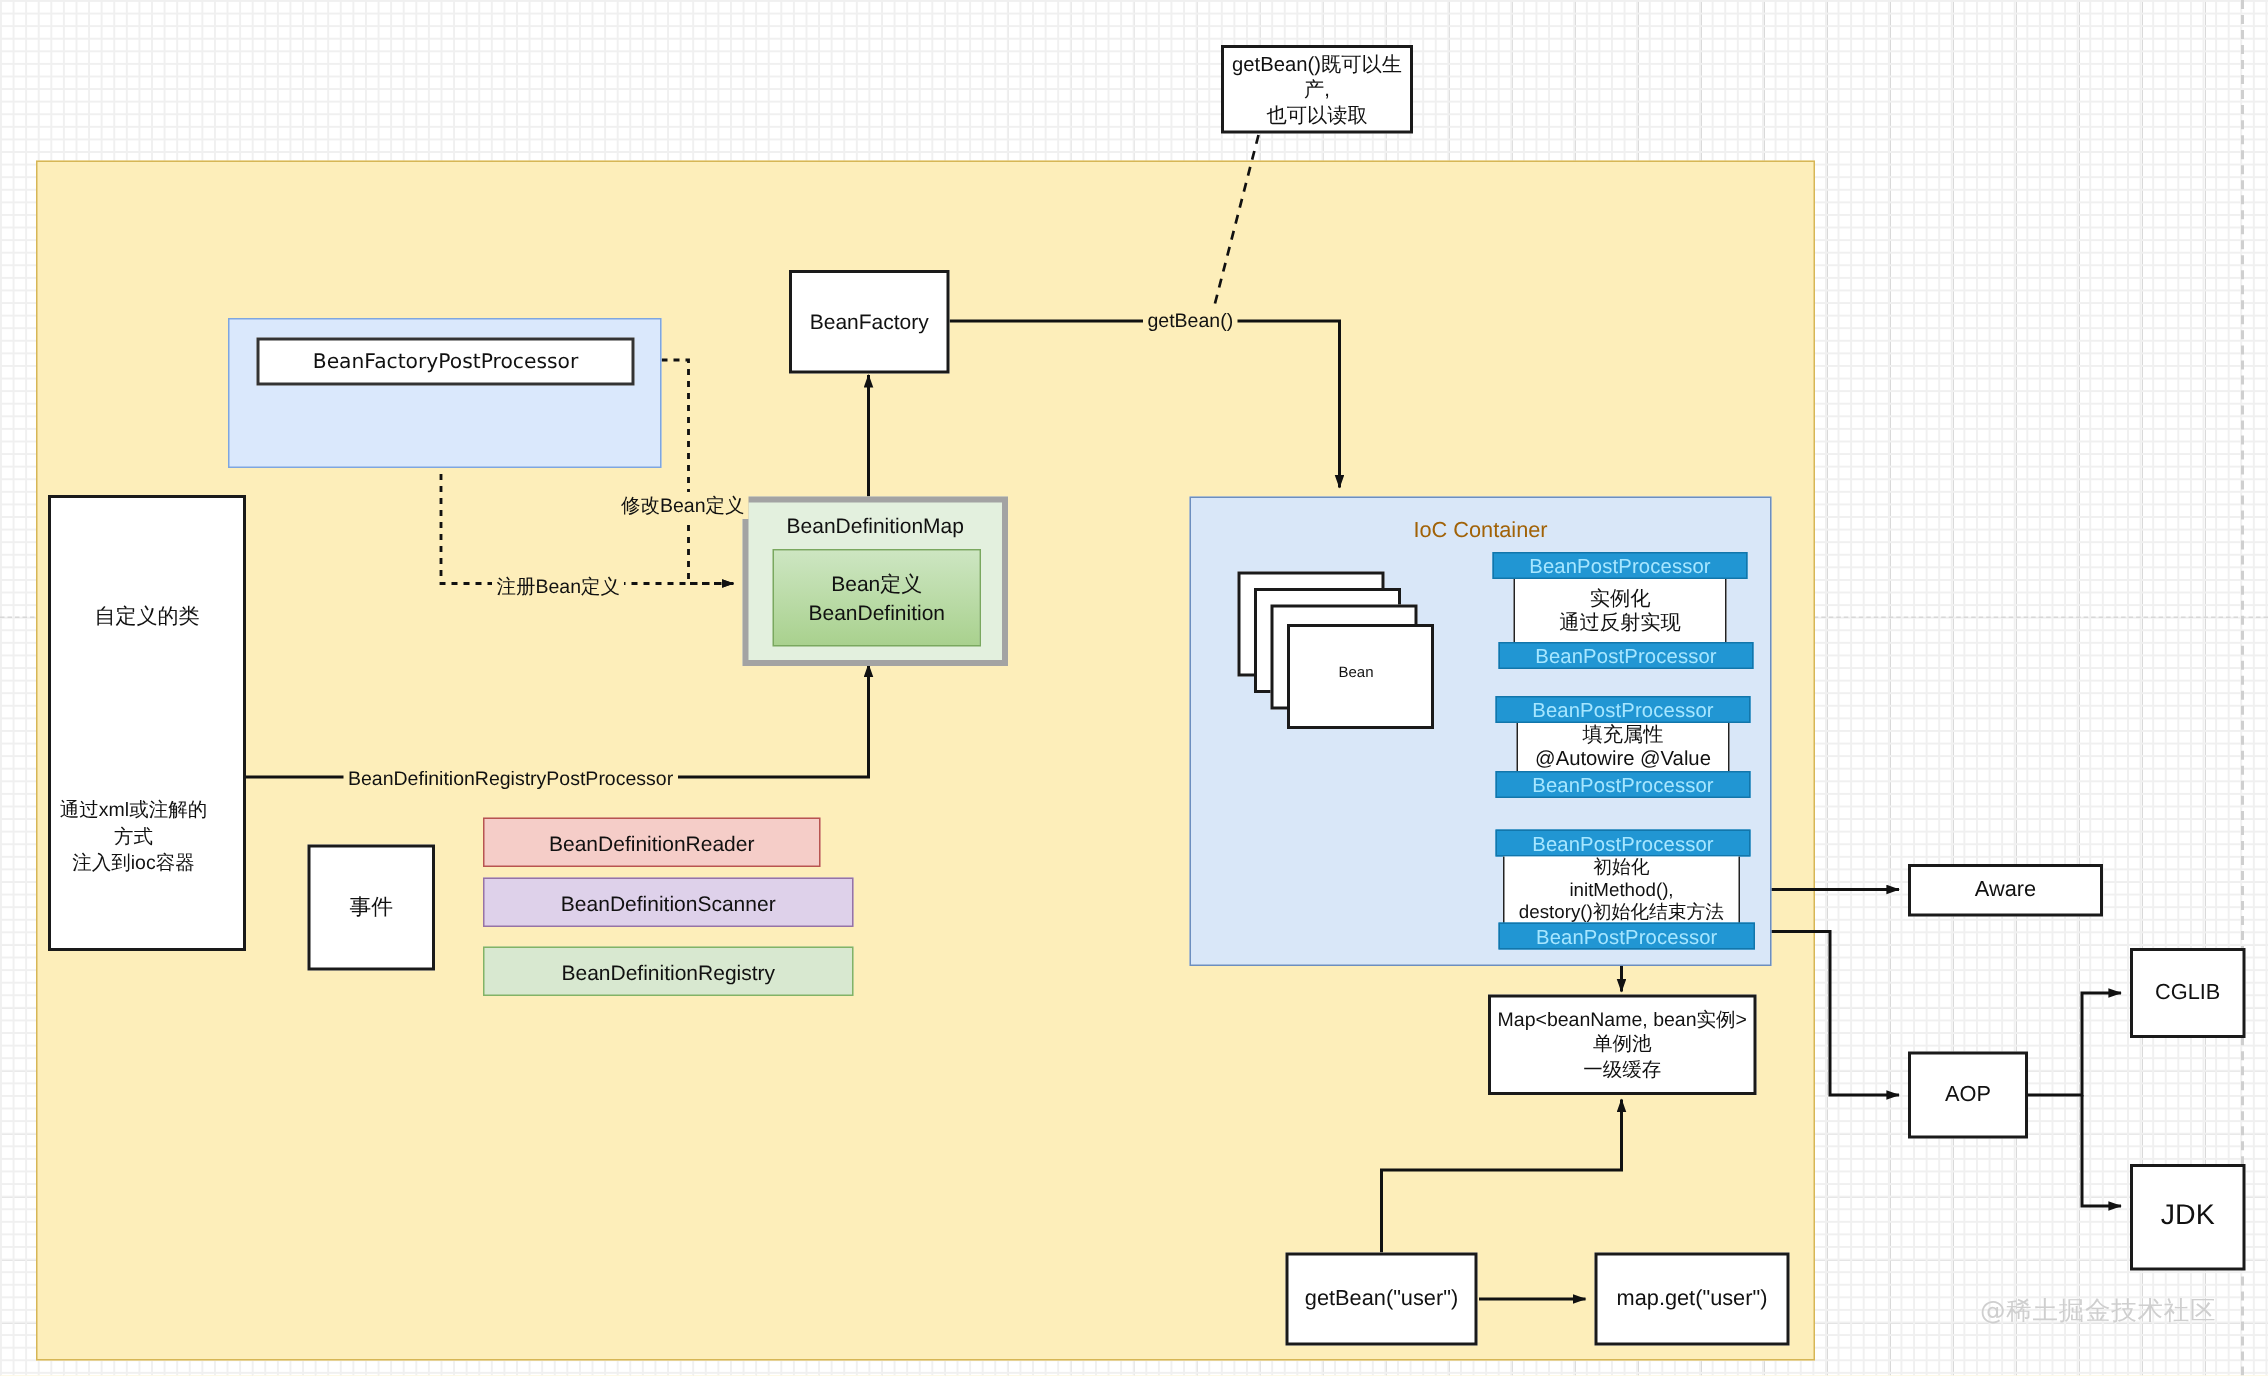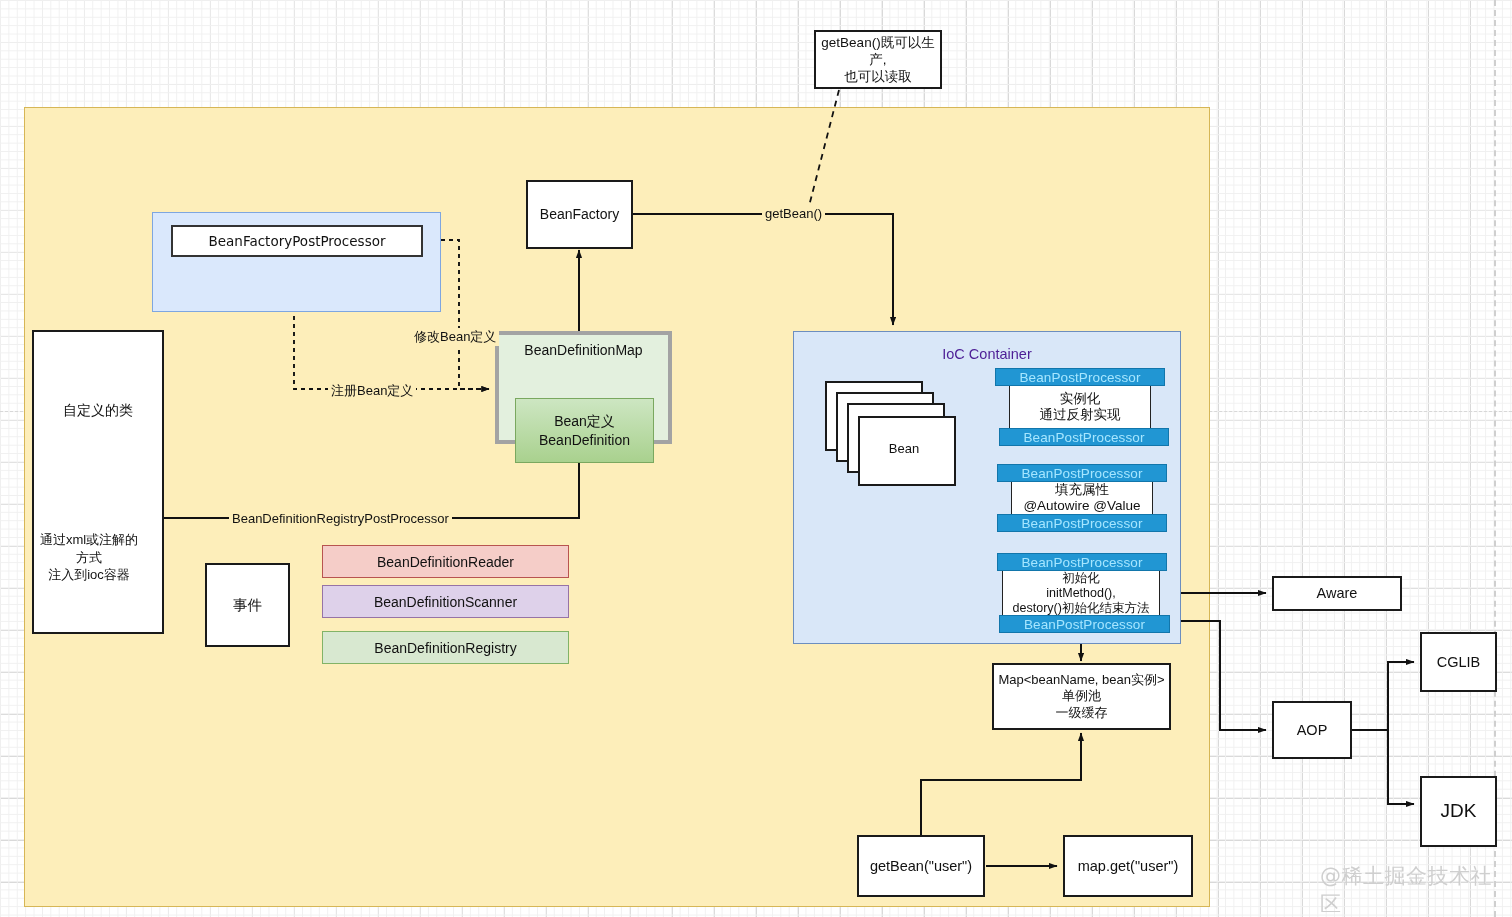--- a/index.html
+++ b/index.html
@@ -72,41 +72,40 @@
     position:absolute;left:0;right:0;top:7px;text-align:center;
     font-size:14px;color:#111;
   }
   #bdmap-inner{
     position:absolute;left:16px;top:31px;width:137px;height:63px;
     background:linear-gradient(#cde6c2,#a9d18e);
     border:1px solid #7aa85f;
     display:flex;align-items:center;justify-content:center;
     text-align:center;font-size:14px;line-height:1.3;color:#111;
     white-space:pre-line;
-    margin-top:32px;
   }
 
   
   #ioc{
     position:absolute;left:793px;top:331px;width:386px;height:311px;
     background:#d9e7f8;border:1px solid #6c8ebf;
   }
   #ioc-title{
     position:absolute;left:0;right:0;top:14px;text-align:center;
-    font-size:14.5px;color:#4c1d95;
+    font-size:14.5px;color:#a16207;
   }
   
   .bean-card{
     position:absolute;background:#ffffff;border:2px solid #1a1a1a;
     width:94px;height:66px;
   }
   #bean-label{
     position:absolute;left:857px;top:415px;width:94px;height:66px;
     display:flex;align-items:center;justify-content:center;
-    font-size:13px;color:#111;
+    font-size:10px;color:#111;
   }
 
   
   .bpp{
     position:absolute;box-sizing:border-box;
     background:#2196d3;border:1px solid #1276ab;
     color:#a6e6ff;font-size:13.5px;
     display:flex;align-items:center;justify-content:center;
     letter-spacing:.1px;
   }
@@ -117,34 +116,34 @@
     text-align:center;white-space:pre-line;line-height:1.22;
     font-size:13.5px;color:#111;
   }
 
   
   .defbox{
     position:absolute;box-sizing:border-box;
     display:flex;align-items:center;justify-content:center;
     font-size:14px;color:#111;
   }
-  #def-reader  {left:322px;top:545px;width:247px;height:33px;background:#f5cdc8;border:1px solid #b85450;}
+  #def-reader  {left:322px;top:545px;width:225px;height:33px;background:#f5cdc8;border:1px solid #b85450;}
   #def-scanner {left:322px;top:585px;width:247px;height:33px;background:#ded1ea;border:1px solid #9673a6;}
   #def-registry{left:322px;top:631px;width:247px;height:33px;background:#d8e8d0;border:1px solid #82b366;}
 
   
   .edge-label{
     position:absolute;background:#fdeeba;
     font-size:13px;color:#111;padding:0 3px;white-space:nowrap;
   }
 
   
   #watermark{
     position:absolute;left:1320px;top:862px;
-    font-size:21px;color:#cfcfcf;letter-spacing:.5px;
+    font-size:17px;color:#cfcfcf;letter-spacing:.5px;
     font-family:"DejaVu Sans",sans-serif;
   }
 </style>
 </head>
 <body>
 
 <div id="grid-bg"></div>
 <div id="h-dash-1"></div>
 <div id="page-margin-line"></div>
 

